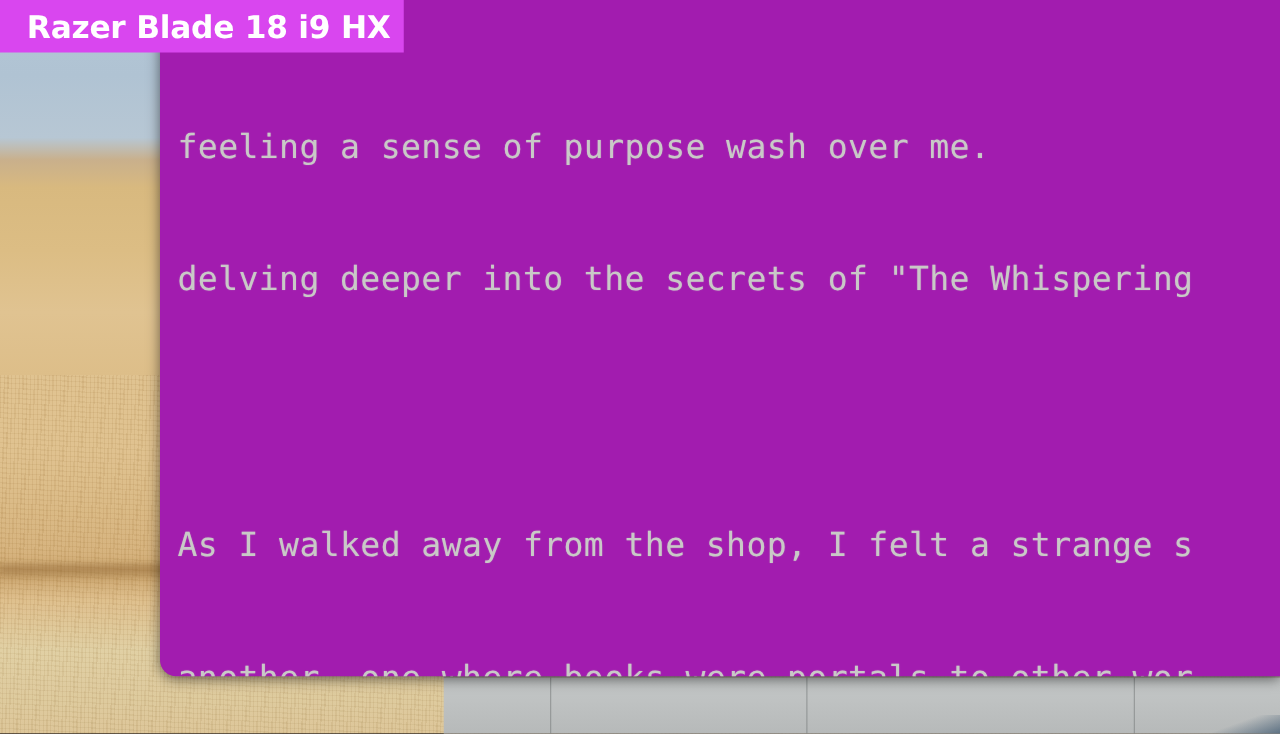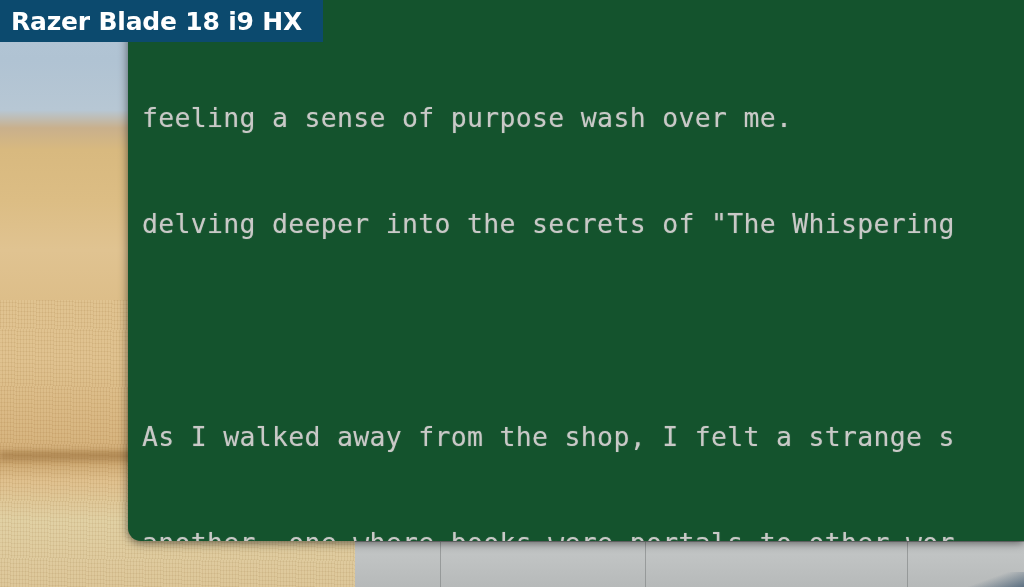--- a/index.html
+++ b/index.html
@@ -76,21 +76,21 @@
     left: 612px; top: 30px;
     width: 57px; height: 16px;
     background: linear-gradient(160deg, rgba(90,110,130,0) 40%, rgba(72,96,118,.85) 100%);
   }
 
   
   #terminal {
     position: absolute;
     left: 128px; top: 0;
     width: 896px; height: 541px;
-    background: #14532d;
+    background: #a21caf;
     border-bottom-left-radius: 13px;
     overflow: hidden;
     box-shadow: 0 2px 10px rgba(0,0,0,.55);
   }
   #terminal-body {
     position: absolute;
     left: 14px; top: -6px;
     width: 1010px;
     white-space: pre;
     color: #c9c9c7;
@@ -100,23 +100,24 @@
     text-shadow: 0 0 1.2px rgba(200,200,200,.45);
   }
   .term-line { display: block; height: 35.4px; }
   .term-line.blank { color: transparent; }
 
   
   #title-banner {
     position: absolute;
     left: 0; top: 0;
     width: 323px; height: 42px;
-    background: #0c4a6e;
+    background: #d946ef;
     display: flex;
     align-items: center;
+    justify-content: center;
   }
   #title-banner-text {
     color: #ffffff;
     font-family: "DejaVu Sans", sans-serif;
     font-weight: bold;
     font-size: 25px;
     letter-spacing: -.2px;
     padding-left: 11px;
     white-space: nowrap;
   }

